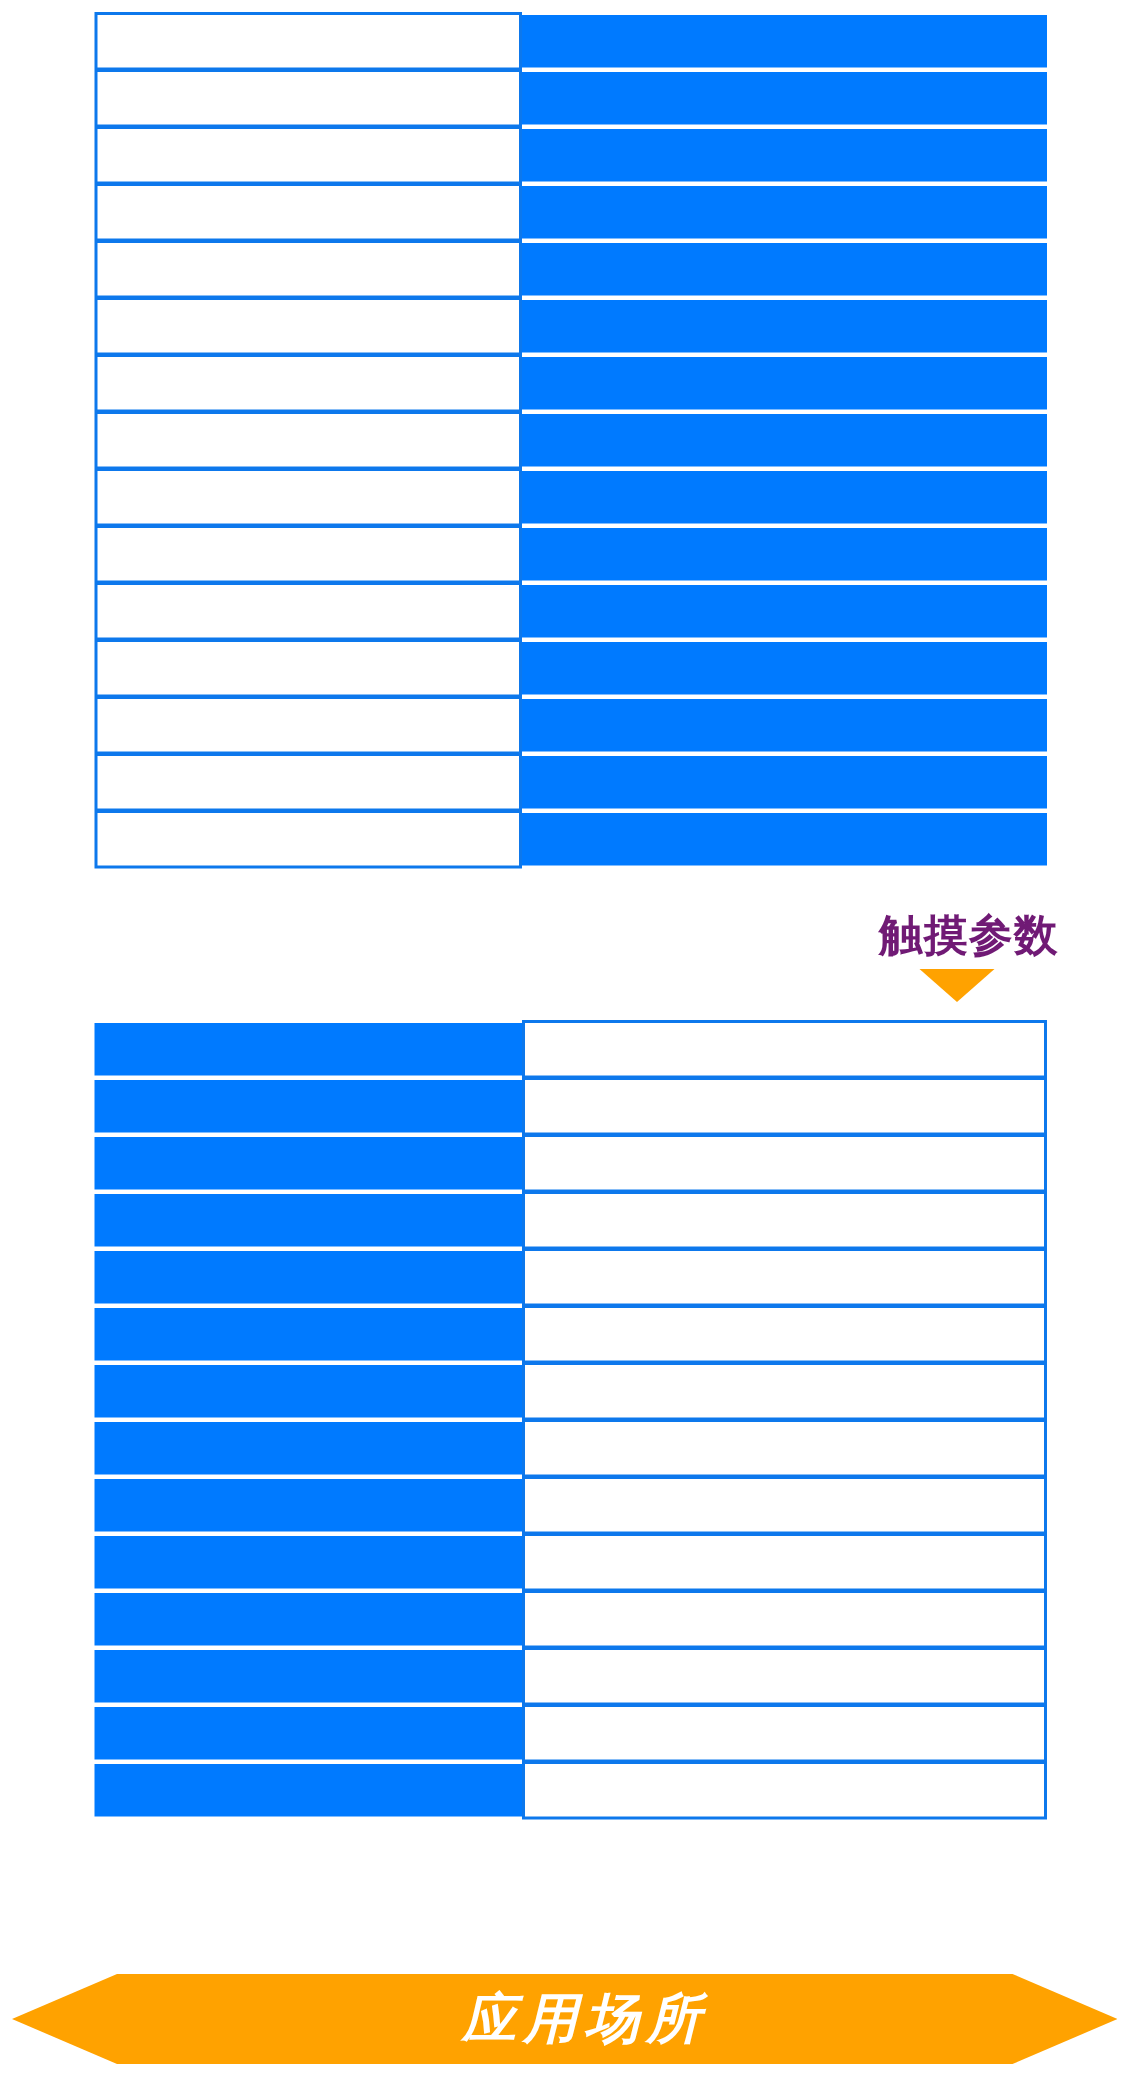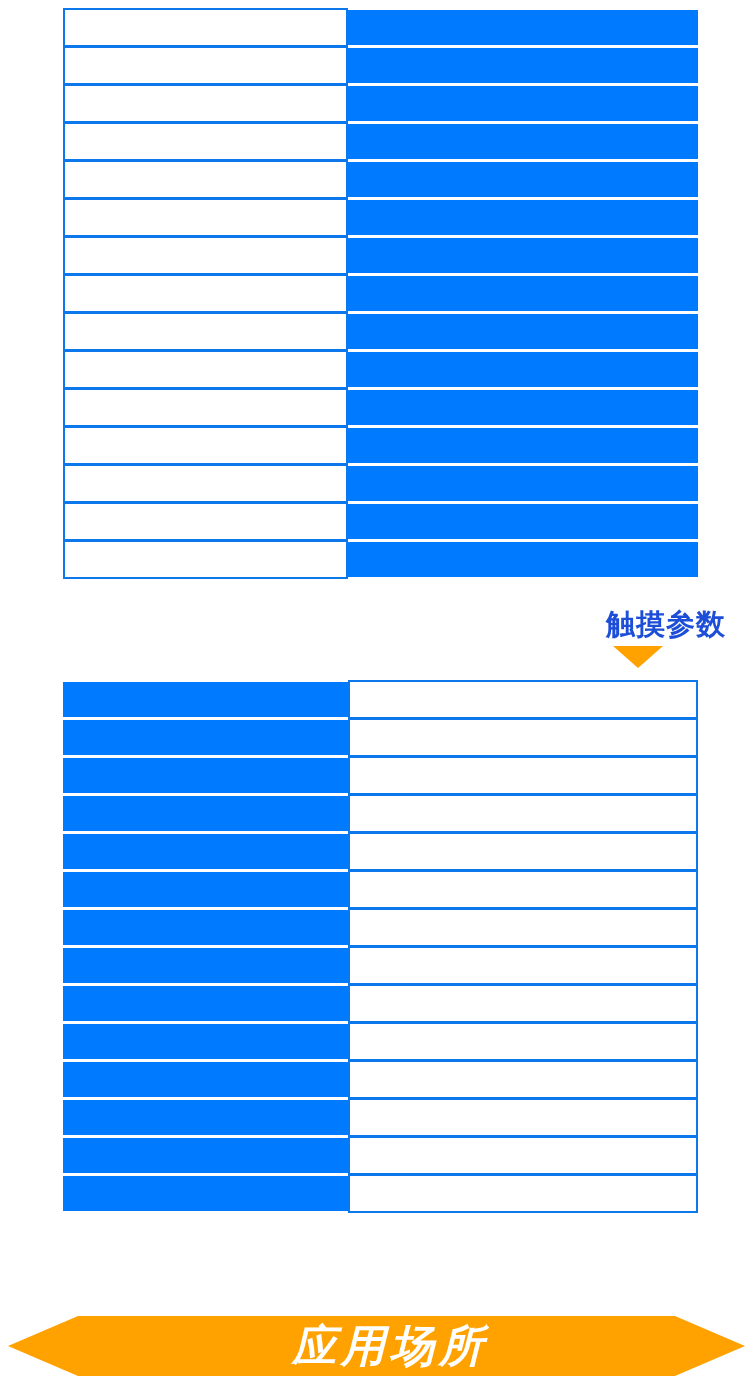--- a/index.html
+++ b/index.html
@@ -62,24 +62,24 @@
     padding: 2px;
   }
   .t2 .values .cell { background: #ffffff; color: #303030; }
 
   
   .touch-heading {
     margin-top: 28px;
     height: 34px;
     line-height: 34px;
     text-align: right;
-    padding-right: 24px;
+    padding-right: 44px;
     font-size: 29px;
     font-weight: bold;
-    color: #1d4ed8;
+    color: #701a75;
     letter-spacing: 1px;
   }
   .down-triangle {
     width: 0;
     height: 0;
     border-left: 25px solid transparent;
     border-right: 25px solid transparent;
     border-top: 22px solid #ffa200;
     margin: 5px 87px 12px auto;
   }
@@ -91,21 +91,21 @@
     width: 737px;
     height: 60px;
     background: #ffa200;
     clip-path: polygon(0 50%, 9.5% 0, 90.5% 0, 100% 50%, 90.5% 100%, 9.5% 100%);
     display: flex;
     align-items: center;
     justify-content: center;
   }
   .footer-banner .banner-text {
     color: #ffffff;
-    font-size: 44px;
+    font-size: 36px;
     font-weight: bold;
     font-style: italic;
     letter-spacing: 5px;
     padding-right: 5px;
     margin-left: 32px;
   }
 </style>
 </head>
 <body>
 

